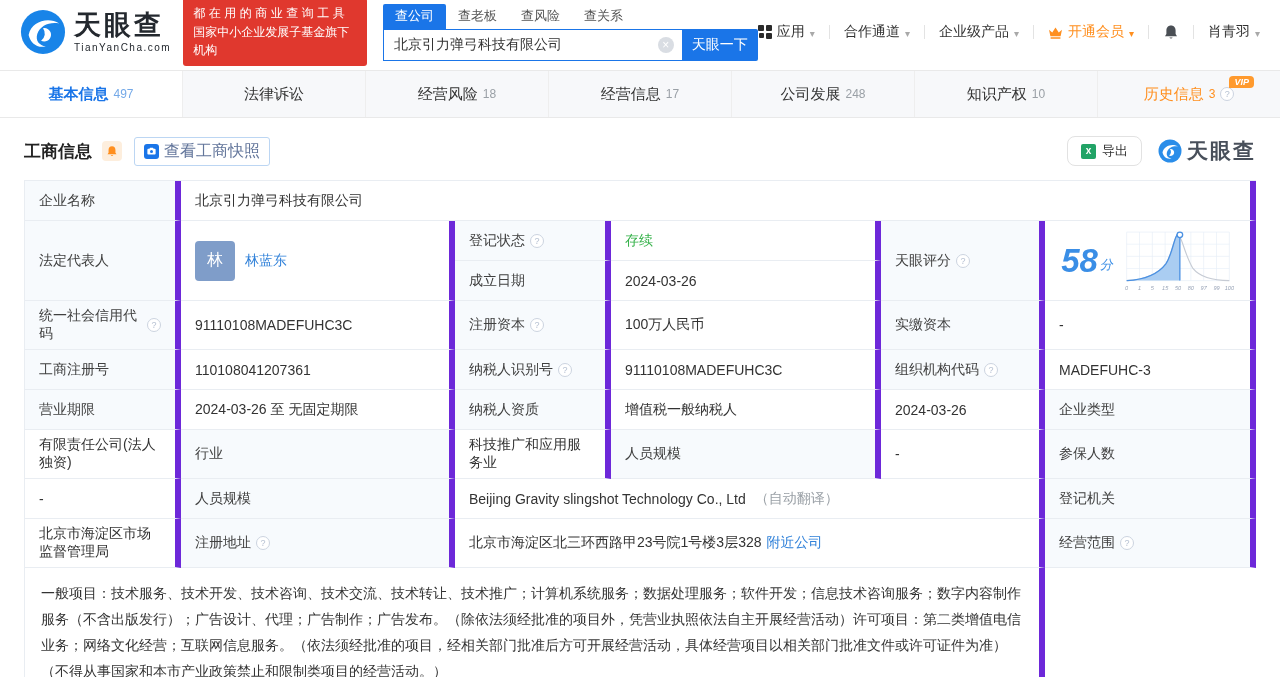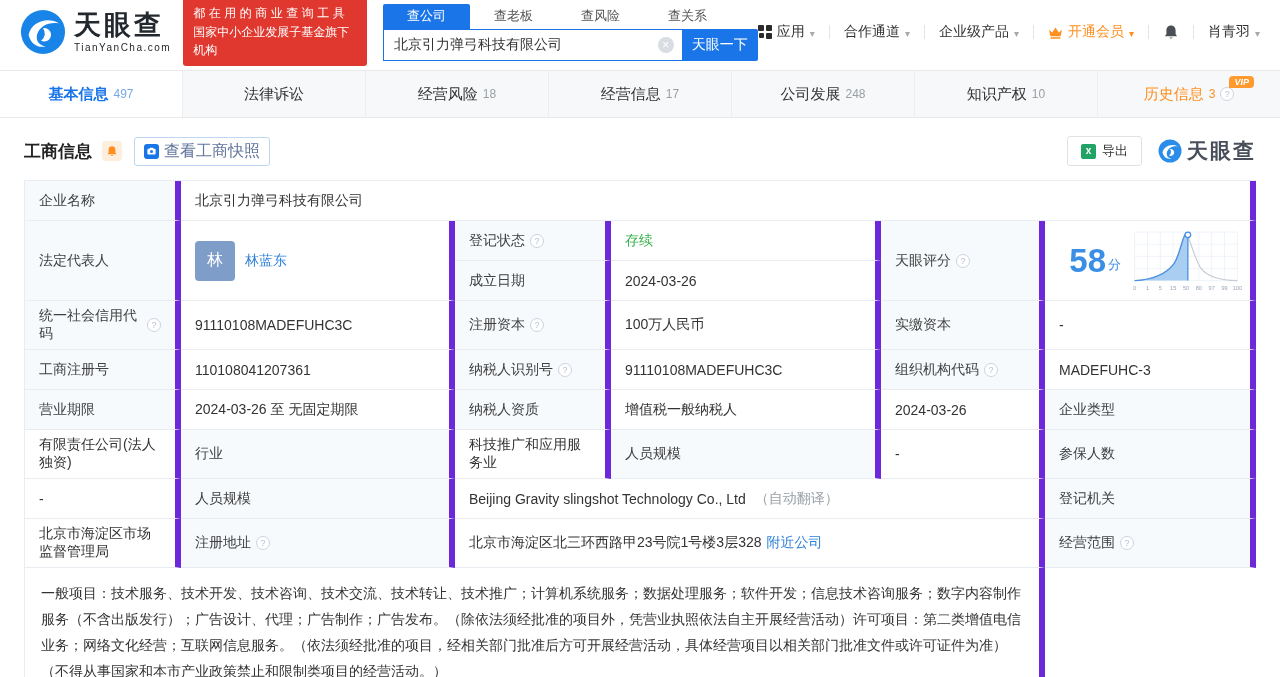--- a/index.html
+++ b/index.html
@@ -12,21 +12,21 @@
   .hdr { height:64px; display:flex; align-items:center; padding:0 20px; background:#fff; flex:none; }
   .logo { display:flex; align-items:center; gap:8px; cursor:pointer; }
   .logo-text { display:flex; flex-direction:column; line-height:1; }
   .logo-text b { font-size:27px; letter-spacing:3px; color:#23282e; font-weight:700;}
   .logo-text i { font-style:normal; font-size:10px; letter-spacing:1.5px; color:#23282e; margin-top:4px;}
   .slogan { margin-left:12px; background:#e0382e; color:#fff; border-radius:3px;
             padding:6px 10px; font-size:12px; line-height:1.55; display:flex; flex-direction:column; }
   .slogan span:first-child { letter-spacing:3.5px; }
   .searchbox { margin-left:16px; width:412px; }
   .stabs { display:flex; font-size:13px; color:#555; }
-  .stab { padding:3px 24px 4px; cursor:pointer; }
+  .stab { padding:3px 12px 4px; cursor:pointer; }
   .stab.active { background:#1a75e8; color:#fff; border-radius:2px 2px 0 0; }
   .srow { display:flex; }
   .sinput-wrap { position:relative; flex:1; }
   .sinput { width:100%; height:32px; border:1px solid #1a75e8; border-right:none; padding:0 30px 0 10px;
             font-size:14px; color:#333; outline:none; font-family:inherit; }
   .sclear { position:absolute; right:8px; top:8px; width:16px; height:16px; border-radius:50%;
             background:#d9dde3; color:#fff; font-size:10px; line-height:16px; text-align:center; cursor:pointer;}
   .sclear::after { content:"×"; font-size:12px; }
   .sbtn { width:76px; height:32px; background:#1a75e8; color:#fff; border:none; font-size:14px;
           border-radius:0 2px 2px 0; cursor:pointer; font-family:inherit; }
@@ -58,21 +58,21 @@
   .sec-title { font-size:17px; font-weight:700; color:#222; }
   .bell-badge { margin-left:10px; width:20px; height:20px; background:#fdeedd; border-radius:4px;
                 display:inline-flex; align-items:center; justify-content:center; cursor:pointer; }
   .snap-btn { margin-left:12px; display:inline-flex; align-items:center; gap:5px; background:#fff;
               border:1px solid #bcd6f3; border-radius:3px; padding:3px 9px; font-size:16px; color:#63769b;
               cursor:pointer; font-family:inherit; }
   .cam-ic { width:15px; height:15px; background:#1a75e8; border-radius:3px; display:inline-flex;
             align-items:center; justify-content:center; }
   .sec-right { margin-left:auto; display:flex; align-items:center; gap:16px; }
   .export-btn { display:inline-flex; align-items:center; gap:6px; background:#fff; border:1px solid #e2e2e2;
-                border-radius:3px; padding:5px 13px; font-size:13px; color:#333; cursor:pointer; font-family:inherit;}
+                border-radius:8px; padding:5px 13px; font-size:13px; color:#333; cursor:pointer; font-family:inherit;}
   .xls-ic { width:15px; height:15px; background:#21a366; border-radius:2px; color:#fff; font-size:10px;
             font-weight:700; display:inline-flex; align-items:center; justify-content:center; }
   .xls-ic::after { content:"x"; line-height:1; }
   .wm { display:flex; align-items:center; gap:5px; opacity:.92; }
   .wm b { font-size:21px; letter-spacing:2px; color:#39414d; font-weight:700; }
   
   .biz-table { margin:2px 24px 0; border-top:1px solid #e9edf2; border-left:1px solid #e9edf2;
                display:grid; grid-template-columns:156px 274px 156px 270px 164px 1fr; font-size:14px; }
   .tc { display:flex; align-items:center; padding:6px 14px; border-right:6px solid #6d28d9;
         border-bottom:1px solid #e9edf2; min-height:40px; background:#fff; gap:5px; }
@@ -82,21 +82,21 @@
   .span3 { grid-column:span 3; }
   .sub { grid-column:span 2; display:grid; grid-template-columns:156px 1fr; grid-auto-rows:40px; }
   .green { color:#36b24a; }
   .link { color:#2f80d9; cursor:pointer; }
   .note { color:#9aa0a6; margin-left:4px; }
   .avatar { width:40px; height:40px; border-radius:4px; background:#7f9dc9; color:#fff; font-size:16px;
             display:flex; align-items:center; justify-content:center; flex:none; cursor:pointer; }
   .rep-val { gap:10px; }
   .score-num { font-size:33px; font-weight:700; color:#3a8ee6; line-height:1; }
   .score-unit { font-size:13px; color:#3a8ee6; align-self:flex-end; margin:0 4px 3px 2px; }
-  .score-cell { padding:4px 8px; justify-content:flex-end; }
+  .score-cell { padding:4px 8px; justify-content:center;font-style:italic; }
   .scope-val { align-items:flex-start; padding:12px 16px; line-height:26px; }
 </style>
 </head>
 <body>
 
 <header class="hdr">
   <div class="logo">
     <span class="ic">
       <svg width="46" height="46" viewBox="0 0 48 48">
         <circle cx="24" cy="24" r="23" fill="#1884e8"></circle>

